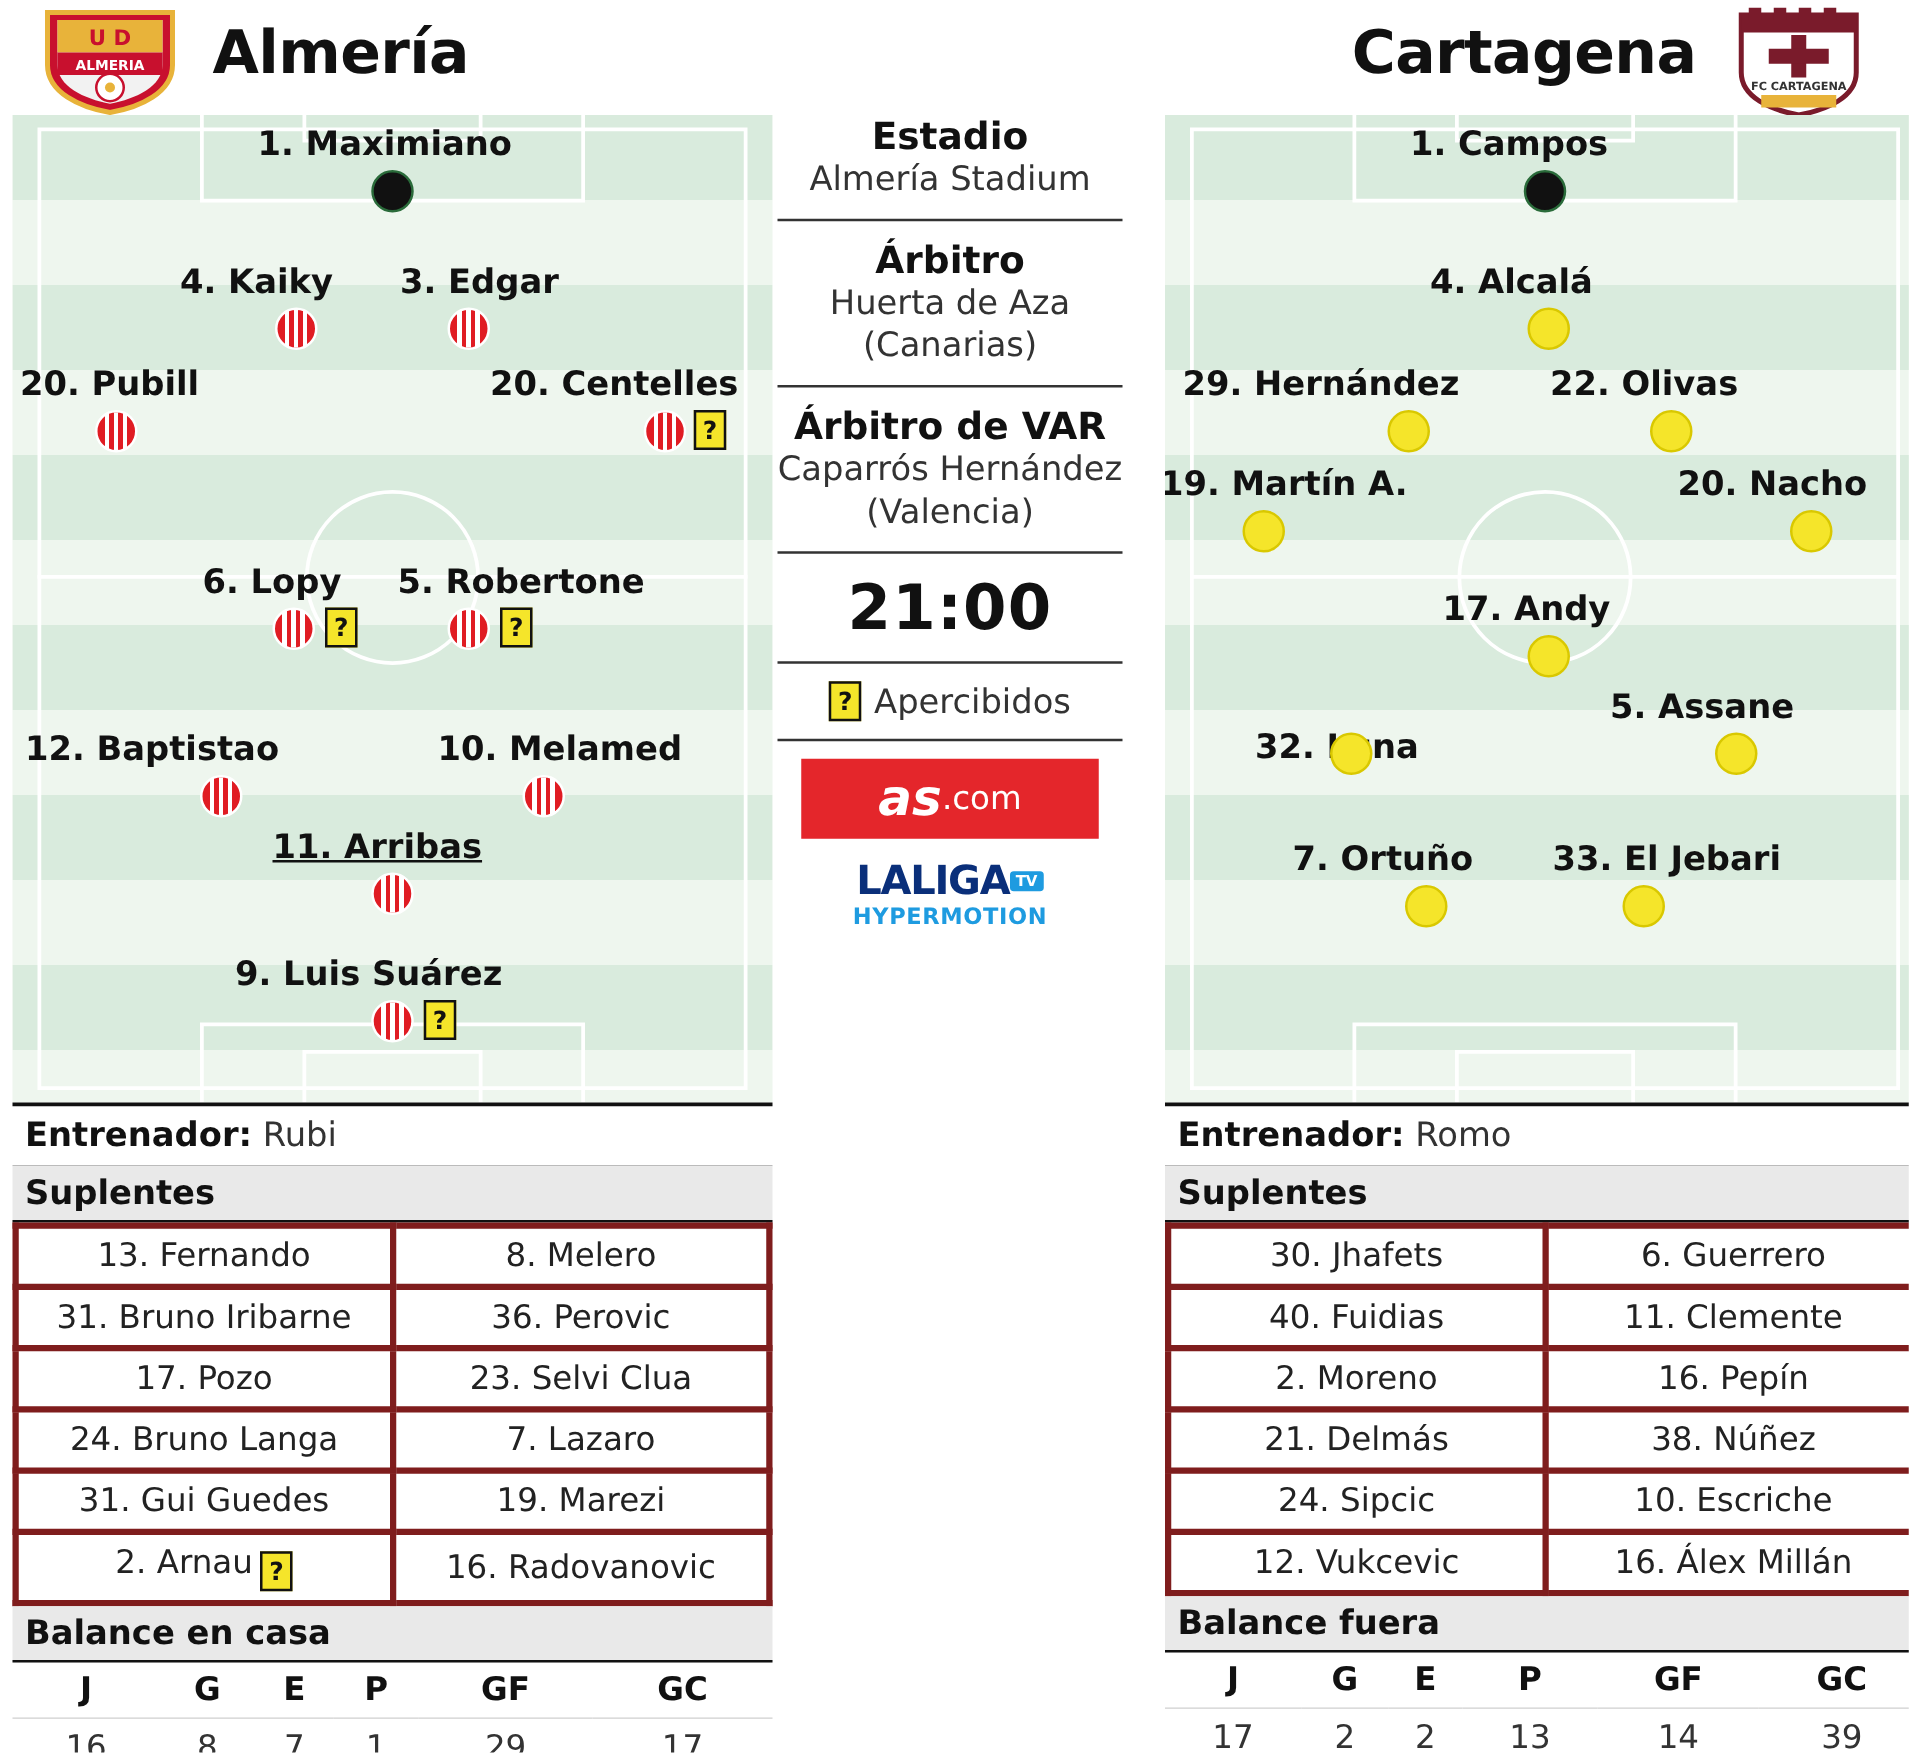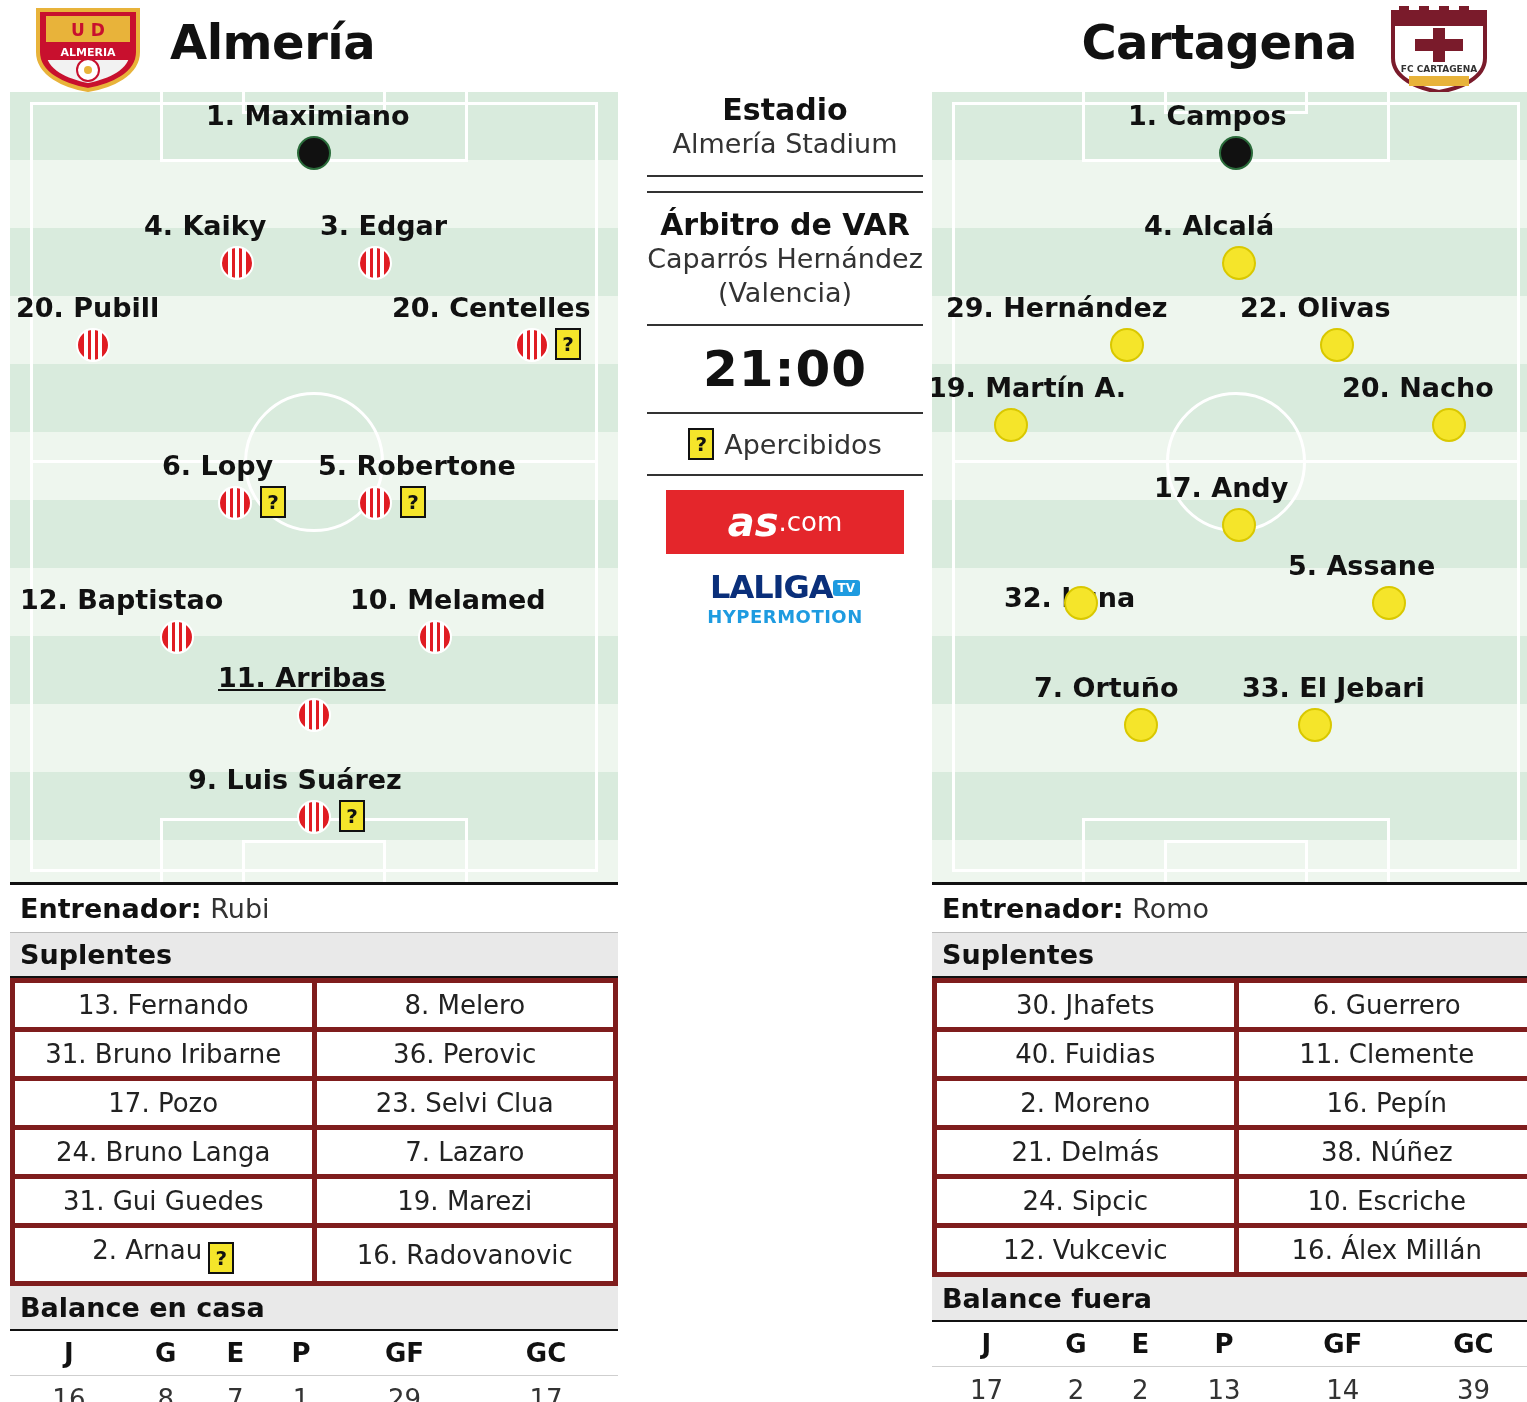--- a/index.html
+++ b/index.html
@@ -56,21 +56,21 @@
   }
   .card-warn {
     position: absolute;
     width: 26px; height: 32px;
     background: #f5e52a; border: 2px solid #111;
     color: #111; font-size: 20px; font-weight: bold;
     text-align: center; line-height: 28px;
   }
 
   
-  .center { position: absolute; left: 629px; top: 92px; width: 312px; height: 790px; }
+  .center { position: absolute; left: 604px; top: 92px; width: 312px; height: 790px; }
   .center-block { text-align: center; }
   .c-title { font-size: 30px; font-weight: bold; color: #111; }
   .c-text { font-size: 27px; color: #333; line-height: 34px; }
   .c-rule { height: 2px; background: #333; margin: 14px 18px; }
   .c-time { font-size: 50px; font-weight: bold; color: #111; letter-spacing: 1px; }
   .legend { display: flex; align-items: center; justify-content: center; gap: 10px; }
   .legend .card-warn { position: static; display: inline-block; }
   .legend-text { font-size: 27px; color: #333; }
 
   .aslogo {
@@ -278,20 +278,24 @@
     </div>
   </div>
 
   <div class="center">
     <div class="center-block">
       <div class="c-title">Estadio</div>
       <div class="c-text">Almería Stadium</div>
     </div>
     <div class="c-rule"></div>
 
+    <div class="center-block">
+      <div class="c-title">Árbitro</div>
+      <div class="c-text">Huerta de Aza (Canarias)</div>
+    </div>
     <div class="c-rule"></div>
 
     <div class="center-block">
       <div class="c-title">Árbitro de VAR</div>
       <div class="c-text">Caparrós Hernández (Valencia)</div>
     </div>
     <div class="c-rule"></div>
 
     <div class="center-block">
       <div class="c-time">21:00</div>

